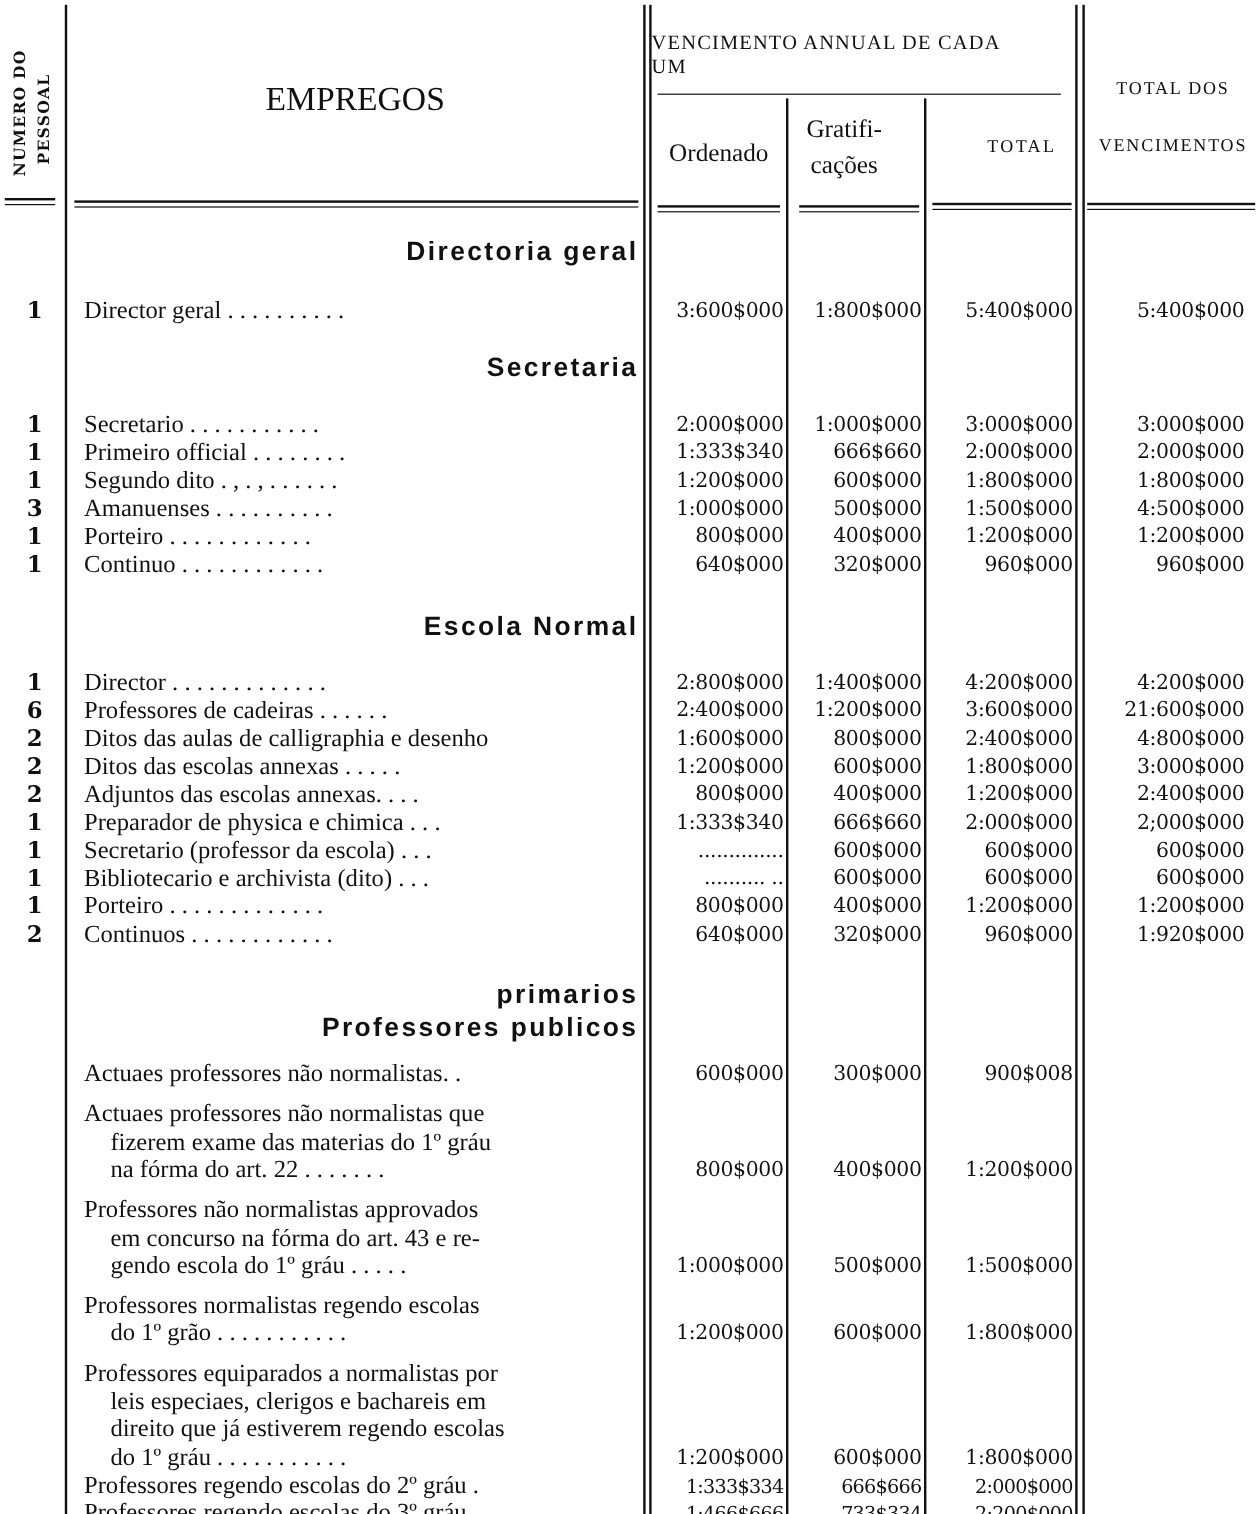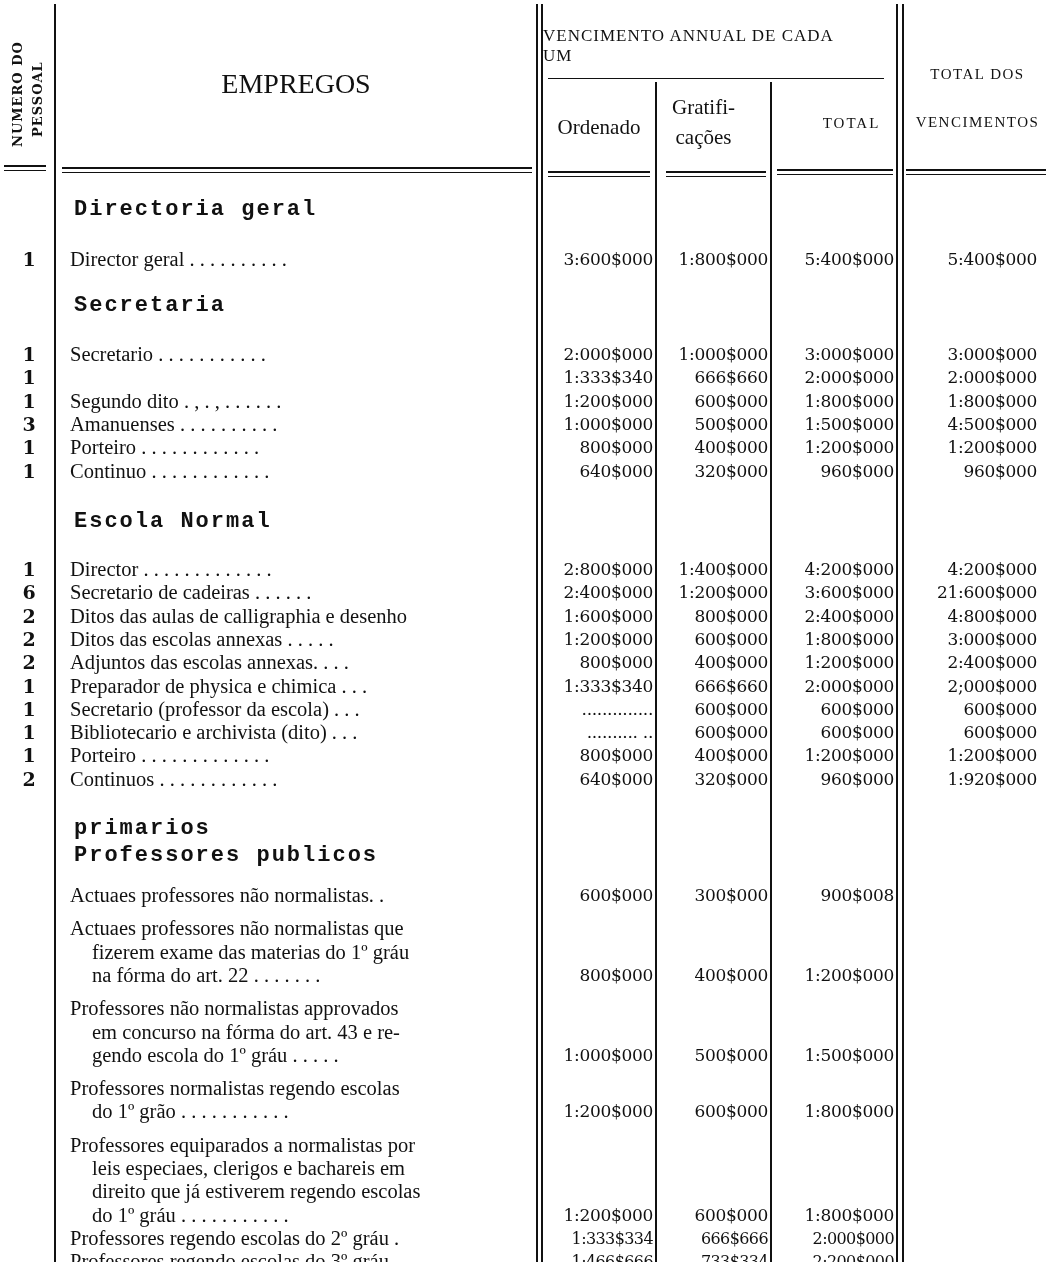--- a/index.html
+++ b/index.html
@@ -18,22 +18,22 @@
                    transform: rotate(-90deg); white-space: nowrap; }
   .head-empregos { left: 62px; width: 468px; top: 68px; text-align: center; font-size: 28px; }
   .smallcaps { font-variant: small-caps; letter-spacing: 1px; }
   .head-venc { left: 543px; width: 302px; top: 26px; font-size: 17px; }
   .head-ord { left: 543px; width: 112px; top: 115px; font-size: 21px; text-align: center; }
   .head-grat { left: 658px; width: 91px; top: 92px; font-size: 21px; text-align: center; line-height: 30px; }
   .head-tot { left: 773px; width: 125px; top: 115px; font-size: 15px; text-align: center; letter-spacing: 2px; margin-left: 16px; }
   .head-totdos { left: 905px; width: 145px; top: 50px; font-size: 15px; text-align: center; letter-spacing: 1.5px; line-height: 48px; }
 
   
-  .section { position: absolute; left: 74px; width: 470px; text-align: left;
-             font-family: Liberation Mono, monospace; font-weight: bold; font-size: 22px;
+  .section { position: absolute; left: 62px; width: 470px; text-align: right;
+             font-family: Liberation Sans, sans-serif; font-weight: bold; font-size: 22px;
              letter-spacing: 2px; line-height: 27px; }
 
   
   .row { position: absolute; left: 0; width: 1050px; height: 23px; font-size: 20.5px; line-height: 23px; }
   .row .num { position: absolute; left: 14px; width: 30px; text-align: center; font-weight: bold;
               font-family: "DejaVu Serif", serif; font-size: 19px; }
   .row .label { position: absolute; left: 70px; width: 462px; white-space: nowrap; overflow: hidden; }
   .row .label.indent { left: 92px; width: 440px; }
   .row .val { position: absolute; text-align: right; white-space: nowrap;
               font-family: "DejaVu Serif", serif; font-size: 17px; letter-spacing: -0.3px; }
@@ -115,20 +115,21 @@
         <div class="label">Secretario . . . . . . . . . . .</div>
         <div class="num">1</div>
         <div class="val c-ord">2:000$000</div>
         <div class="val c-grat">1:000$000</div>
         <div class="val c-tot">3:000$000</div>
         <div class="val c-all">3:000$000</div>
       </div>
     </div>
     <div>
       <div class="row" style="top: 366.3px;">
+        <div class="label">Primeiro official . . . . . . . .</div>
         <div class="num">1</div>
         <div class="val c-ord">1:333$340</div>
         <div class="val c-grat">666$660</div>
         <div class="val c-tot">2:000$000</div>
         <div class="val c-all">2:000$000</div>
       </div>
     </div>
     <div>
       <div class="row" style="top: 389.6px;">
         <div class="label">Segundo dito . , . , . . . . . .</div>
@@ -177,21 +178,21 @@
         <div class="label">Director . . . . . . . . . . . . .</div>
         <div class="num">1</div>
         <div class="val c-ord">2:800$000</div>
         <div class="val c-grat">1:400$000</div>
         <div class="val c-tot">4:200$000</div>
         <div class="val c-all">4:200$000</div>
       </div>
     </div>
     <div>
       <div class="row" style="top: 581.3px;">
-        <div class="label">Secretario de cadeiras . . . . . .</div>
+        <div class="label">Professores de cadeiras . . . . . .</div>
         <div class="num">6</div>
         <div class="val c-ord">2:400$000</div>
         <div class="val c-grat">1:200$000</div>
         <div class="val c-tot">3:600$000</div>
         <div class="val c-all">21:600$000</div>
       </div>
     </div>
     <div>
       <div class="row" style="top: 604.6px;">
         <div class="label">Ditos das aulas de calligraphia e desenho</div>

